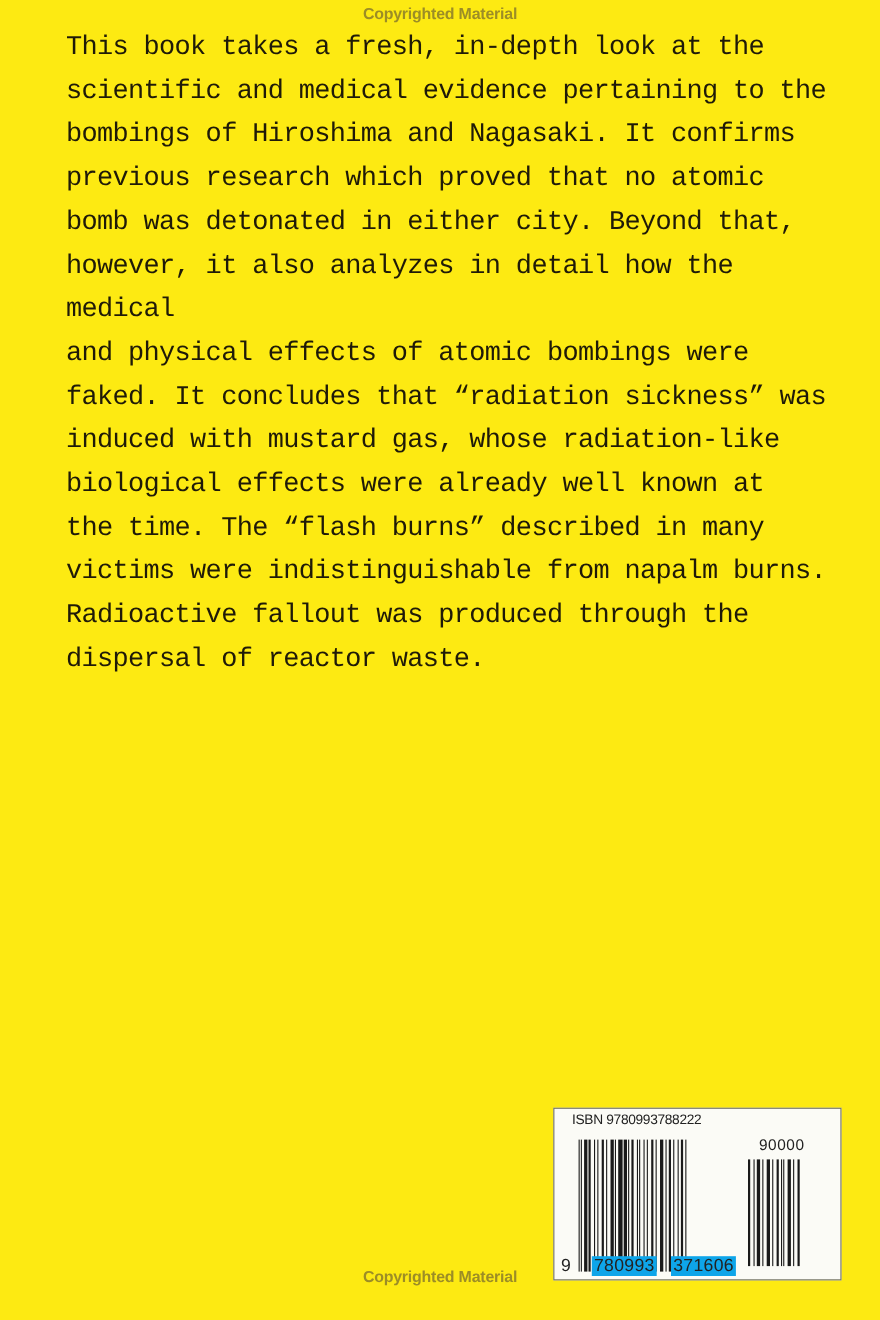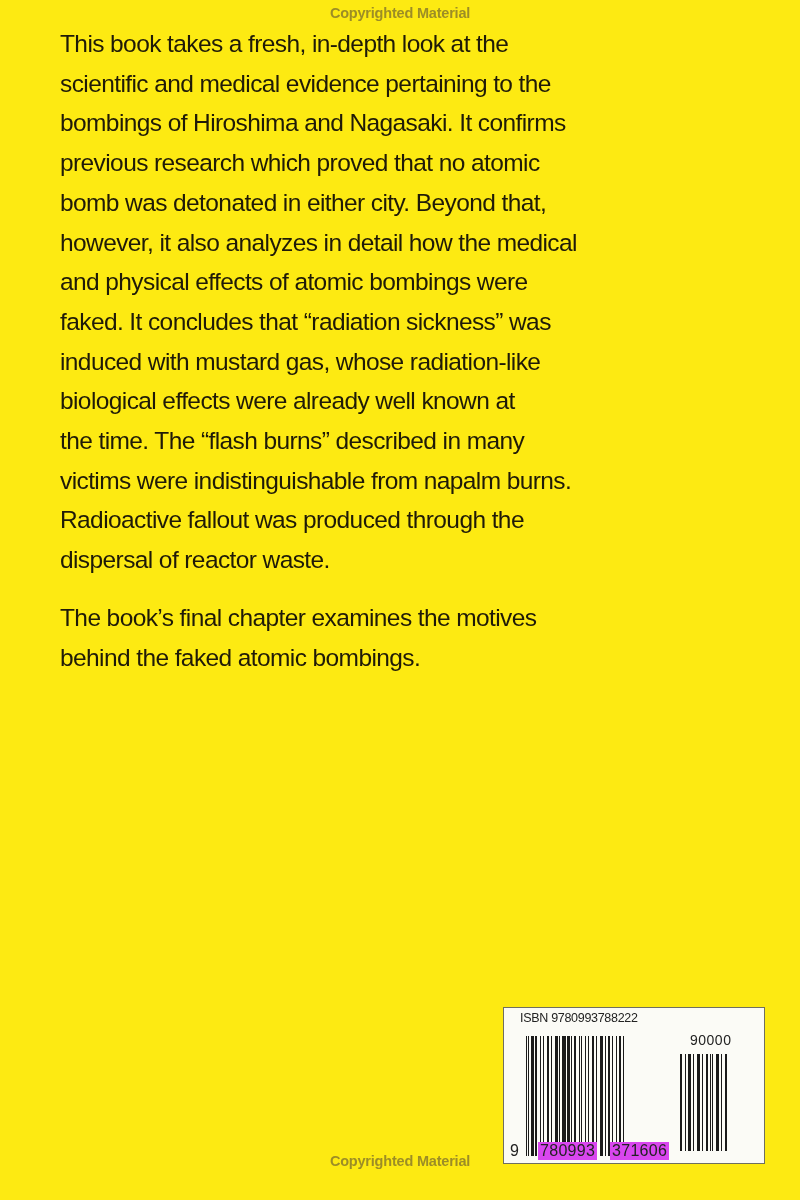--- a/index.html
+++ b/index.html
@@ -13,38 +13,38 @@
       position: absolute; left: 0; width: 800px; text-align: center;
       font-family: "Liberation Sans", sans-serif;
       font-size: 14.5px; color: #8c7d2a; letter-spacing: -0.2px;
       font-weight: bold; opacity: 0.85;
     }
     .watermark.top { top: 5px; }
     .watermark.bottom { top: 1153px; }
     .blurb {
       position: absolute; left: 60px; top: 24px; width: 700px;
       color: #1f1a08;
-      font-family: Liberation Sans, sans-serif;
+      font-family: Liberation Mono, monospace;
       font-size: 24.5px; letter-spacing: -0.6px;
       line-height: 39.7px;
     }
     .blurb p { margin: 0; white-space: pre-line; }
     .blurb p + p { margin-top: 18px; }
     .barcode-box {
       position: absolute; left: 503px; top: 1007px; width: 262px; height: 157px;
       background: #fbfbf6; border: 1.5px solid #6f6f60; box-sizing: border-box;
       font-family: "Liberation Sans", sans-serif; color: #222;
     }
     .isbn-label { position: absolute; left: 16px; top: 3px; font-size: 12.5px; letter-spacing: -0.3px; text-align: center; }
     .addon-label { position: absolute; left: 186px; top: 24px; font-size: 14px; letter-spacing: 0.5px; text-align: center; }
     .bars { position: absolute; display: flex; align-items: stretch; }
     .bars.main { left: 22px; top: 28px; height: 120px; }
     .bars.addon { left: 176px; top: 46px; height: 97px; }
     .bars span { display: block; background: #1a1a1a; }
-    .digits { position: absolute; top: 134px; font-size: 16px; background: #d946ef; padding: 0 2px; letter-spacing: 0.3px; }
+    .digits { position: absolute; top: 134px; font-size: 16px; background: #0ea5e9; padding: 0 2px; letter-spacing: 0.3px; }
     .digit-first { left: 4px; background: transparent; }
     .digit-g1 { left: 34px; }
     .digit-g2 { left: 106px; }
   </style>
 </head>
 <body>
 
 <div class="watermark top">Copyrighted Material</div>
 
 <div class="blurb">
@@ -55,22 +55,20 @@
 bomb was detonated in either city.  Beyond that,
 however, it also analyzes in detail how the medical
 and physical effects of atomic bombings were
 faked.  It concludes that “radiation sickness” was
 induced with mustard gas, whose radiation-like
 biological effects were already well known at
 the time.  The “flash burns” described in many
 victims were indistinguishable from napalm burns.
 Radioactive fallout was produced through the
 dispersal of reactor waste.</p>
-  <p>The book’s final chapter examines the motives
-behind the faked atomic bombings.</p>
 </div>
 
 <div class="barcode-box">
   <div class="isbn-label">ISBN 9780993788222</div>
   <div class="addon-label">90000</div>
   <div class="bars main" id="bars-main">
       <span style="width: 1px; margin-right: 1px;"></span>
       <span style="width: 1px; margin-right: 2px;"></span>
       <span style="width: 3px; margin-right: 1px;"></span>
       <span style="width: 2px; margin-right: 3px;"></span>

